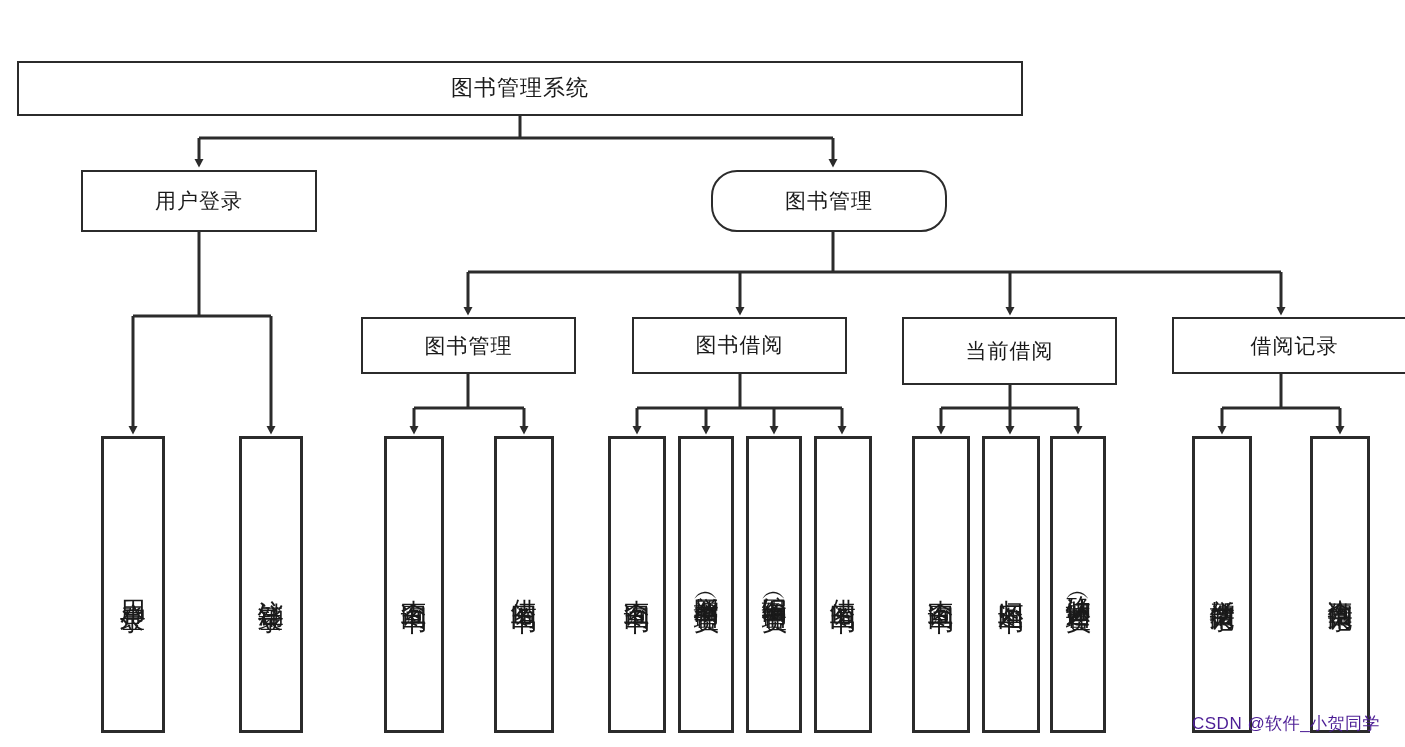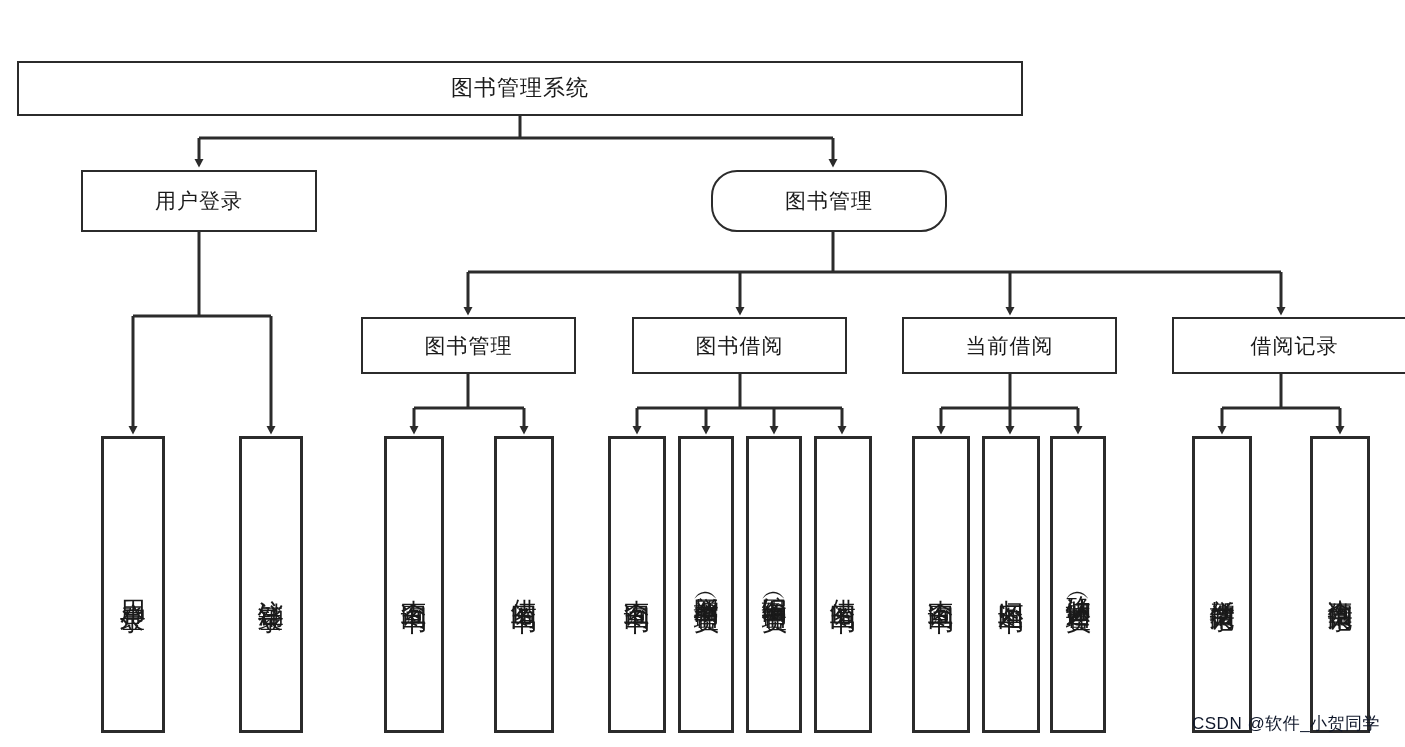--- a/index.html
+++ b/index.html
@@ -41,21 +41,21 @@
     line-height:1.25;
     letter-spacing:3px;
     white-space:nowrap;
   }
   .leaf.tall .lbl{font-size:25px;letter-spacing:2px;}
 
   #watermark{
     position:absolute;
     left:1192px;top:712px;
     font-size:17px;
-    color:#0f172a;
+    color:#4c1d95;
     white-space:nowrap;
     letter-spacing:0.5px;
     pointer-events:none;
   }
 </style>
 </head>
 <body>
 
 <div id="stage">
 
@@ -120,25 +120,25 @@
   </div>
 
   <div class="node h-node" style="left:711px;top:170px;width:236px;height:62px;border-radius:26px;">
     <span class="lbl">图书管理</span>
   </div>
 
   <div class="node h-node" style="left:361px;top:317px;width:215px;height:57px;">
     <span class="lbl">图书管理</span>
   </div>
 
-  <div class="node h-node" style="left:632px;top:317px;width:215px;height:57px;">
+  <div class="node h-node" style="left:632px;top:317px;width:215px;height:57px;font-family:Liberation Serif, serif;">
     <span class="lbl">图书借阅</span>
   </div>
 
-  <div class="node h-node" style="left:902px;top:317px;width:215px;height:57px;">
+  <div class="node h-node" style="left:902px;top:317px;width:215px;height:68px;">
     <span class="lbl">当前借阅</span>
   </div>
 
   <div class="node h-node" style="left:1172px;top:317px;width:245px;height:57px;">
     <span class="lbl">借阅记录</span>
   </div>
 
   <div class="node leaf" style="left:101px;top:436px;width:64px;height:297px;">
     <span class="lbl">用户登录</span>
   </div>

